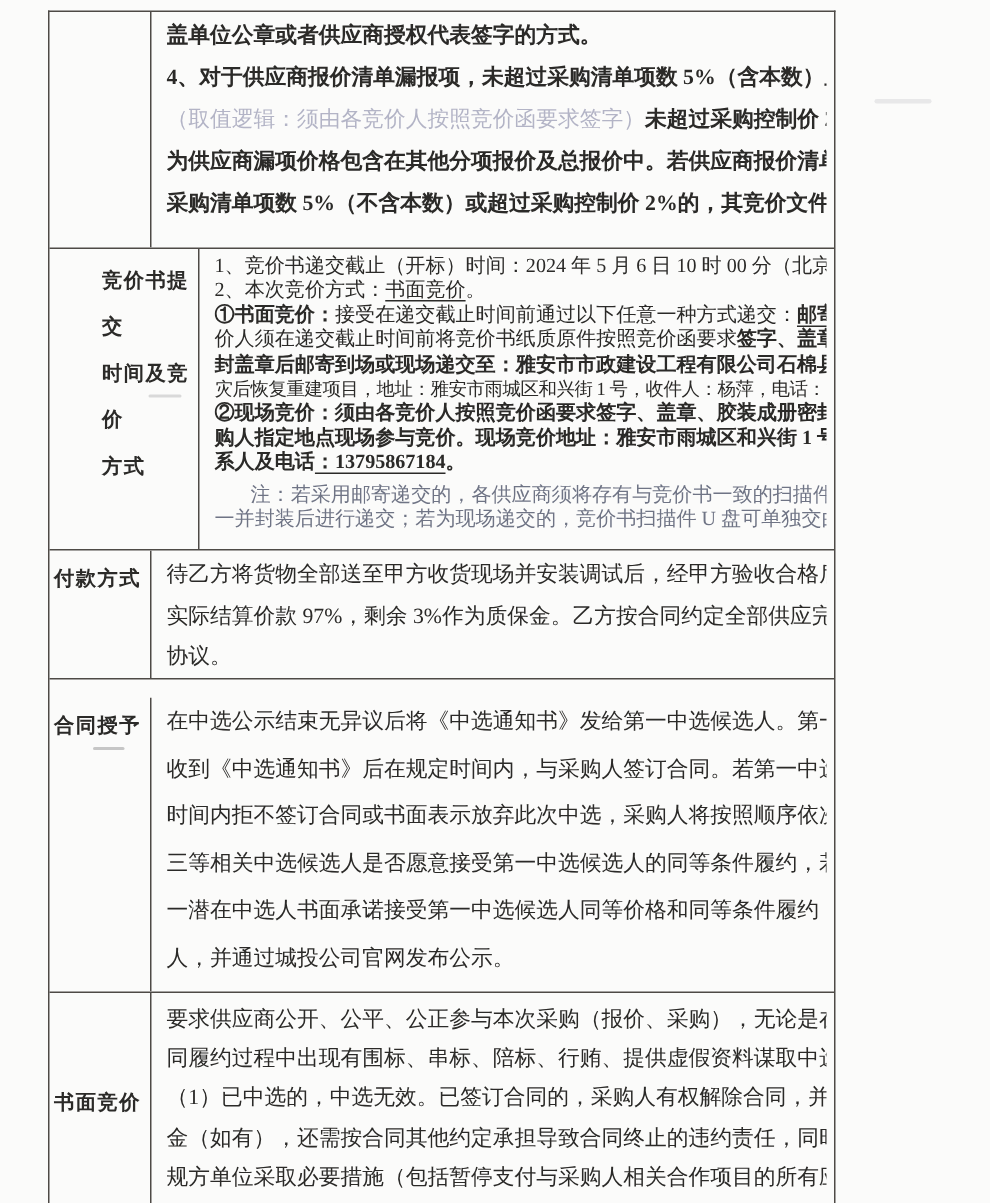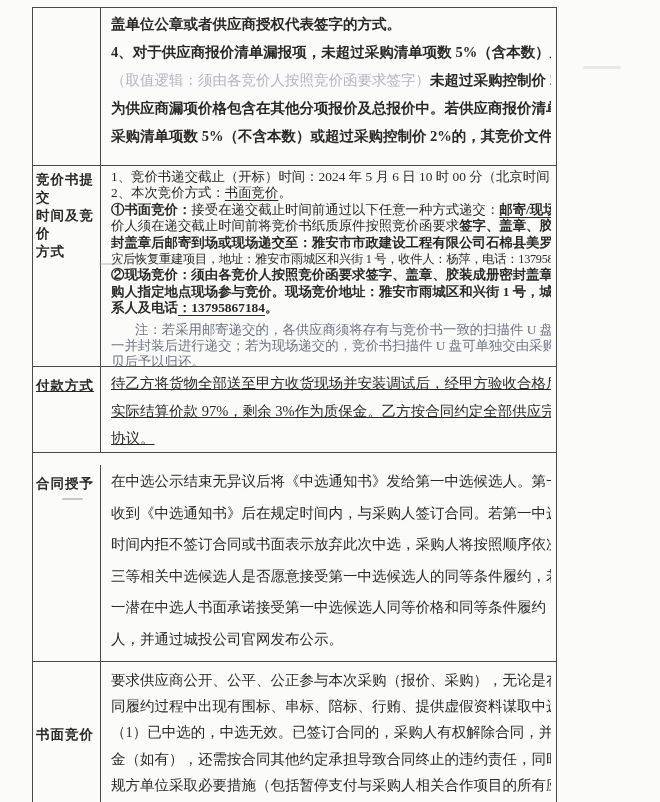--- a/index.html
+++ b/index.html
@@ -50,22 +50,22 @@
   .seg-b{font-weight:bold;}
   .seg-u{text-decoration:underline;text-underline-offset:3px;}
   .seg-bu{font-weight:bold;text-decoration:underline;text-underline-offset:3px;}
   .seg-f{color:var(--c-faded_light);}
   .seg-fn{color:var(--c-faded_note);}
   
   .r0{height:157px;}
   .r0 .cell-c{font-size:14.5px;line-height:28px;padding-top:2px;}
   .r1{height:200px;}
   .r1 .cell-c{font-size:13.4px;line-height:16.4px;padding-top:3px;}
-  .r1 .cell-h{padding-top:5px;line-height:18px;}
-  .r2{height:85px;text-decoration:underline;}
+  .r1 .cell-h{padding-top:5px;line-height:31px;margin-left:32px;}
+  .r2{height:85px;}
   .r2 .cell-c{font-size:14.5px;line-height:27.5px;padding-top:3px;}
   .r3{height:196px;margin-top:12px;}
   .r3 .cell-c{font-size:14.5px;line-height:31.6px;padding-top:1px;}
   .r4{height:156px;}
   .r4 .cell-c{font-size:14.5px;line-height:26.2px;padding-top:5px;}
   .r4 .cell-h{padding-top:62px;}
   .artifact{position:absolute;background:#9a9a9a;opacity:.55;border-radius:1px;}
   .smudge{position:absolute;background:#dcdcde;opacity:.6;border-radius:2px;}
 </style>
 </head>
@@ -94,21 +94,20 @@
           <div class="line endl"><span class="seg-n">2、本次竞价方式：</span><span class="seg-u">书面竞价</span><span class="seg-n">。</span></div>
           <div class="line full"><span class="seg-b">①书面竞价：</span><span class="seg-n">接受在递交截止时间前通过以下任意一种方式递交：</span><span class="seg-bu">邮寄/现场递交</span></div>
           <div class="line full"><span class="seg-n">价人须在递交截止时间前将竞价书纸质原件按照竞价函要求</span><span class="seg-b">签字、盖章、胶装成册密</span></div>
           <div class="line full"><span class="seg-b">封盖章</span><span class="seg-b">后邮寄到场或现场递交至：雅安市市政建设工程有限公司石棉县美罗镇卫生院</span></div>
           <div class="line full small"><span class="seg-n">灾后恢复重建项目，地址：雅安市雨城区和兴街 1 号，收件人：杨萍，电话：13795867184。</span></div>
           <div class="line full"><span class="seg-b">②现场竞价：</span><span class="seg-b">须由各竞价人按照竞价函要求签字、盖章、胶装成册密封盖章后到采</span></div>
           <div class="line full"><span class="seg-b">购人指定地点现场参与竞价。现场竞价地址：雅安市雨城区和兴街 1 号，城投公司联</span></div>
           <div class="line endl"><span class="seg-b">系人及电话</span><span class="seg-bu">：13795867184</span><span class="seg-b">。</span></div>
           <div class="line full ind" style="margin-top: 5px;"><span class="seg-fn">注：若采用邮寄递交的，各供应商须将存有与竞价书一致的扫描件 U 盘与竞价书</span></div>
           <div class="line full"><span class="seg-fn">一并封装后进行递交；若为现场递交的，竞价书扫描件 U 盘可单独交由采购人现场拷</span></div>
-          <div class="line endl"><span class="seg-fn">贝后予以归还。</span></div>
         </div>
     </div>
     <div class="row r2">
       <div class="cell-h">
           <div class="hline">付款方式</div>
         </div>
       <div class="cell-c">
           <div class="line full"><span class="seg-n">待乙方将货物全部送至甲方收货现场并安装调试后，经甲方验收合格后，甲方支付至</span></div>
           <div class="line full"><span class="seg-n">实际结算价款 97%，剩余 3%作为质保金。乙方按合同约定全部供应完成后须提供封账</span></div>
           <div class="line endl"><span class="seg-n">协议。</span></div>

